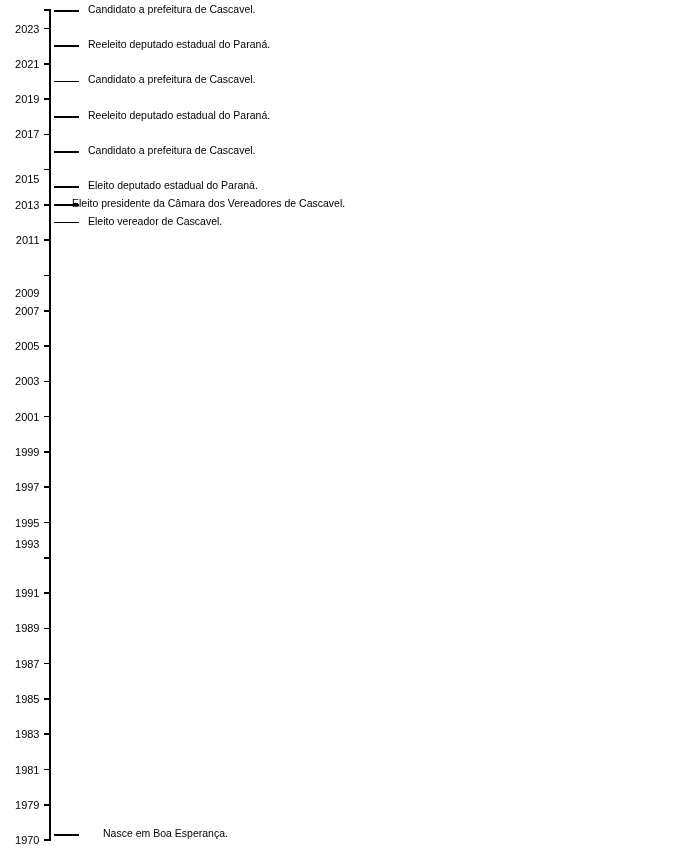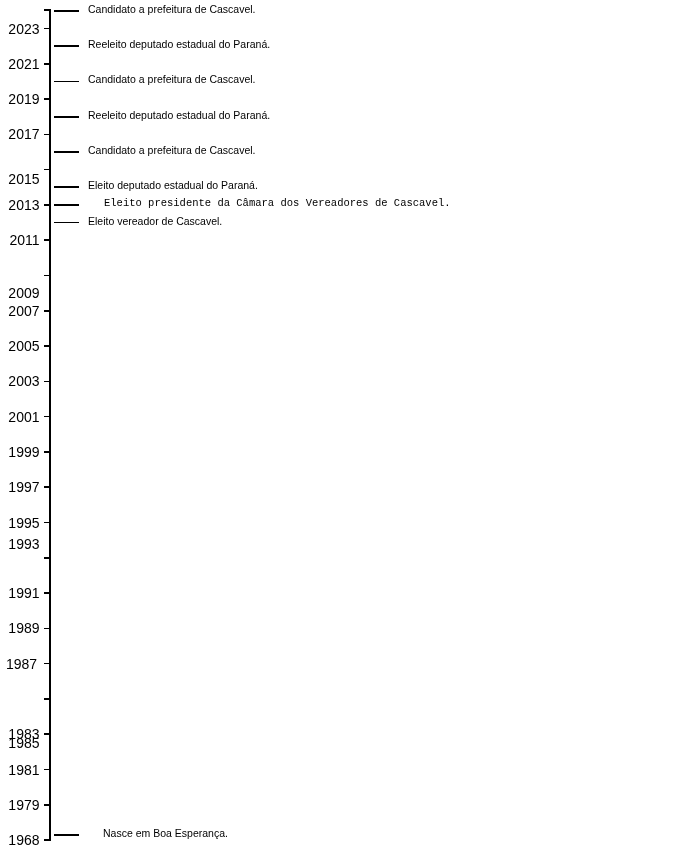--- a/index.html
+++ b/index.html
@@ -21,21 +21,21 @@
   }
   .year-tick {
     position: absolute;
     background: #000000;
   }
   .year-label {
     position: absolute;
     width: 36px;
     height: 14px;
     line-height: 14px;
-    font-size: 14px;
+    font-size: 11px;
     color: #000000;
     text-align: right;
     white-space: nowrap;
   }
   .event-line {
     position: absolute;
     background: #000000;
   }
   .event-label {
     position: absolute;
@@ -83,45 +83,45 @@
       <div class="year-label" style="left: 3.5px; top: 480.231px; color: rgb(0, 0, 0);">1997</div>
       <div class="year-tick" style="left: 43.5px; top: 521.768px; width: 7.5px; height: 1.5px; background: rgb(0, 0, 0);"></div>
       <div class="year-label" style="left: 3.5px; top: 515.518px; color: rgb(0, 0, 0);">1995</div>
       <div class="year-tick" style="left: 43.5px; top: 557.055px; width: 7.5px; height: 1.5px; background: rgb(0, 0, 0);"></div>
       <div class="year-label" style="left: 3.5px; top: 537px; color: rgb(0, 0, 0);">1993</div>
       <div class="year-tick" style="left: 43.5px; top: 592.342px; width: 7.5px; height: 1.5px; background: rgb(0, 0, 0);"></div>
       <div class="year-label" style="left: 3.5px; top: 586.092px; color: rgb(0, 0, 0);">1991</div>
       <div class="year-tick" style="left: 43.5px; top: 627.629px; width: 7.5px; height: 1.5px; background: rgb(0, 0, 0);"></div>
       <div class="year-label" style="left: 3.5px; top: 621.379px; color: rgb(0, 0, 0);">1989</div>
       <div class="year-tick" style="left: 43.5px; top: 662.916px; width: 7.5px; height: 1.5px; background: rgb(0, 0, 0);"></div>
-      <div class="year-label" style="left: 3.5px; top: 656.666px; color: rgb(0, 0, 0); text-align: center;">1987</div>
+      <div class="year-label" style="left: 3.5px; top: 656.666px; color: rgb(0, 0, 0);">1987</div>
       <div class="year-tick" style="left: 43.5px; top: 698.203px; width: 7.5px; height: 1.5px; background: rgb(0, 0, 0);"></div>
-      <div class="year-label" style="left: 3.5px; top: 691.953px; color: rgb(0, 0, 0); margin-top: 44px;">1985</div>
+      <div class="year-label" style="left: 3.5px; top: 691.953px; color: rgb(0, 0, 0);">1985</div>
       <div class="year-tick" style="left: 43.5px; top: 733.49px; width: 7.5px; height: 1.5px; background: rgb(0, 0, 0);"></div>
       <div class="year-label" style="left: 3.5px; top: 727.24px; color: rgb(0, 0, 0);">1983</div>
       <div class="year-tick" style="left: 43.5px; top: 768.777px; width: 7.5px; height: 1.5px; background: rgb(0, 0, 0);"></div>
       <div class="year-label" style="left: 3.5px; top: 762.527px; color: rgb(0, 0, 0);">1981</div>
       <div class="year-tick" style="left: 43.5px; top: 804.064px; width: 7.5px; height: 1.5px; background: rgb(0, 0, 0);"></div>
       <div class="year-label" style="left: 3.5px; top: 797.814px; color: rgb(0, 0, 0);">1979</div>
       <div class="year-tick" style="left: 43.5px; top: 839.351px; width: 7.5px; height: 1.5px; background: rgb(0, 0, 0);"></div>
-      <div class="year-label" style="left: 3.5px; top: 833.101px; color: rgb(0, 0, 0);">1968</div>
+      <div class="year-label" style="left: 3.5px; top: 833.101px; color: rgb(0, 0, 0);">1970</div>
     </div>
   <div id="event-markers">
       <div class="event-line" style="left: 54px; top: 10.0565px; width: 25px; height: 1.6px; background: rgb(0, 0, 0);"></div>
       <div class="event-label" style="left: 88px; top: 1.8565px; color: rgb(0, 0, 0);">Candidato a prefeitura de Cascavel.</div>
       <div class="event-line" style="left: 54px; top: 45.3435px; width: 25px; height: 1.6px; background: rgb(0, 0, 0);"></div>
       <div class="event-label" style="left: 88px; top: 37.1435px; color: rgb(0, 0, 0);">Reeleito deputado estadual do Paraná.</div>
       <div class="event-line" style="left: 54px; top: 80.6305px; width: 25px; height: 1.6px; background: rgb(0, 0, 0);"></div>
       <div class="event-label" style="left: 88px; top: 72.4305px; color: rgb(0, 0, 0);">Candidato a prefeitura de Cascavel.</div>
       <div class="event-line" style="left: 54px; top: 115.918px; width: 25px; height: 1.6px; background: rgb(0, 0, 0);"></div>
       <div class="event-label" style="left: 88px; top: 107.718px; color: rgb(0, 0, 0);">Reeleito deputado estadual do Paraná.</div>
       <div class="event-line" style="left: 54px; top: 151.204px; width: 25px; height: 1.6px; background: rgb(0, 0, 0);"></div>
       <div class="event-label" style="left: 88px; top: 143.005px; color: rgb(0, 0, 0);">Candidato a prefeitura de Cascavel.</div>
       <div class="event-line" style="left: 54px; top: 186.491px; width: 25px; height: 1.6px; background: rgb(0, 0, 0);"></div>
       <div class="event-label" style="left: 88px; top: 178.291px; color: rgb(0, 0, 0);">Eleito deputado estadual do Paraná.</div>
       <div class="event-line" style="left: 54px; top: 204.135px; width: 25px; height: 1.6px; background: rgb(0, 0, 0);"></div>
-      <div class="event-label" style="left: 104px; top: 195.935px; color: rgb(0, 0, 0); font-family: Liberation Mono, monospace;">Eleito presidente da Câmara dos Vereadores de Cascavel.</div>
+      <div class="event-label" style="left: 72px; top: 195.935px; color: rgb(0, 0, 0);">Eleito presidente da Câmara dos Vereadores de Cascavel.</div>
       <div class="event-line" style="left: 54px; top: 221.778px; width: 25px; height: 1.6px; background: rgb(0, 0, 0);"></div>
       <div class="event-label" style="left: 88px; top: 213.578px; color: rgb(0, 0, 0);">Eleito vereador de Cascavel.</div>
       <div class="event-line" style="left: 54px; top: 834.301px; width: 25px; height: 1.6px; background: rgb(0, 0, 0);"></div>
       <div class="event-label" style="left: 88px; top: 826.101px; color: rgb(0, 0, 0); margin-left: 15px;">Nasce em Boa Esperança.</div>
     </div>
 </div>
 
 </body></html>

